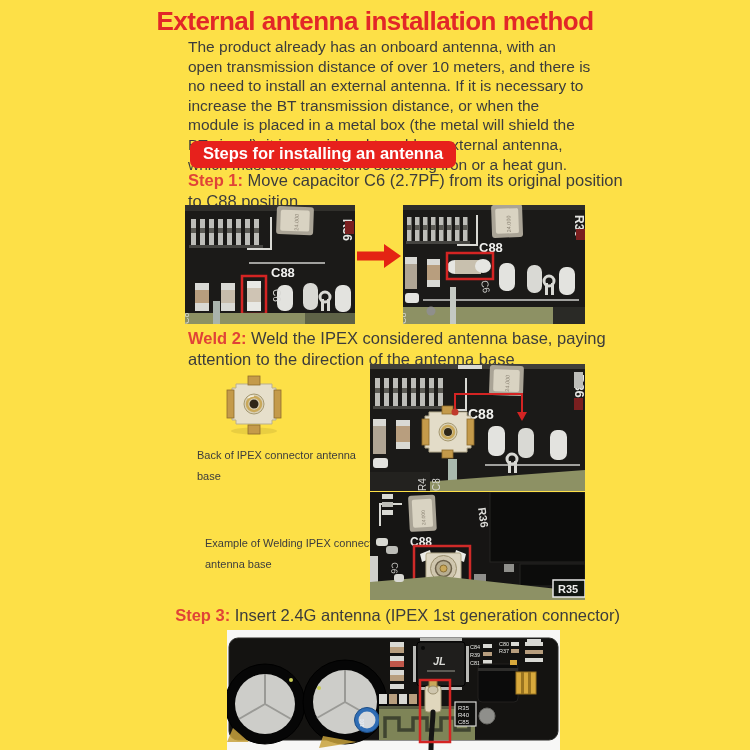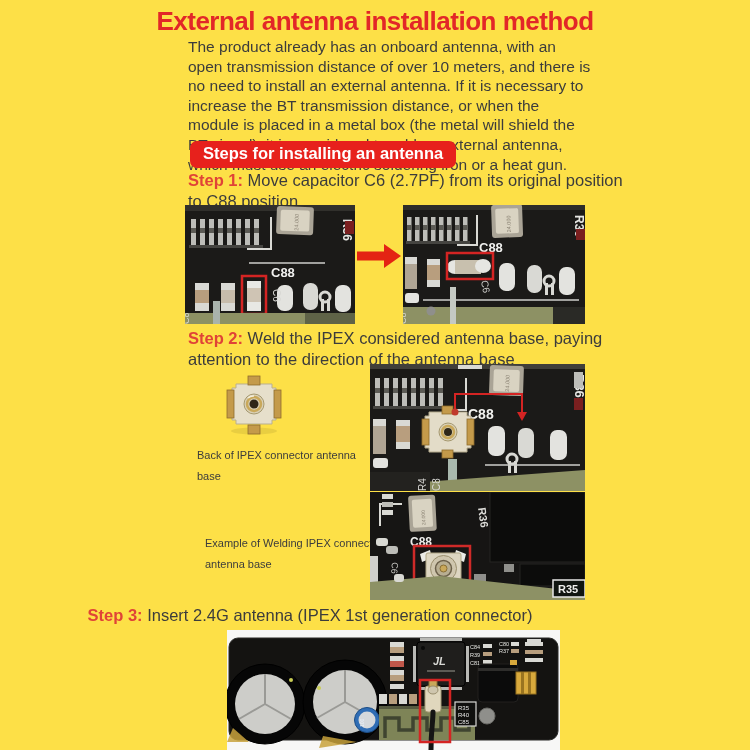--- a/index.html
+++ b/index.html
@@ -9,21 +9,21 @@
   .title{top:6px;left:0;width:750px;text-align:center;font-size:26px;font-weight:bold;
          letter-spacing:-0.5px;color:#e22728;}
   .intro{left:188px;top:37px;width:403px;font-size:15.5px;line-height:19.6px;color:#3c3c3c;
          font-weight:500;}
   .banner{left:190px;top:141px;background:#e7211c;color:#ffffff;font-weight:bold;
           font-size:16.5px;padding:3px 13px 5px;border-radius:7px;display:inline-block;}
   .step{font-size:16.5px;line-height:20.5px;color:#3c3c3c;font-weight:500;}
   .step .lbl{color:#e04337;font-weight:bold;margin-top:27px;}
   .step1{left:188px;top:170px;width:452px;}
   .step2{left:188px;top:328px;width:430px;}
-  .step3{left:0;top:605px;width:620px;text-align:center;}
+  .step3{left:0;top:605px;width:620px;text-align:right;}
   .caption{font-size:11px;line-height:20.5px;color:#3c3c3c;font-weight:500;}
   .cap1{left:197px;top:445px;width:185px;}
   .cap2{left:205px;top:533px;width:195px;}
   svg{display:block;}
   svg text{font-family:"Liberation Sans", sans-serif;}
 </style>
 </head>
 <body>
 
 <div id="page">
@@ -159,21 +159,21 @@
     </g>
     <g>
       <rect x="0" y="102" width="182" height="17" fill="#8d9164"></rect>
       <rect x="150" y="102" width="32" height="17" fill="#2a2a26"></rect>
       <rect x="47" y="82" width="6" height="37" fill="#c4c9c3"></rect>
       <circle cx="28" cy="106" r="4.5" fill="#8f8f8b"></circle>
     </g>
     <text transform="translate(3,119) rotate(-90)" font-size="9" fill="#d8d8d4">C8</text>
   </svg>
 
-  <div class="abs step step2"><span class="lbl">Step 2:</span> <span>Weld the IPEX considered antenna base, paying attention to the direction of the antenna base</span></div>
+  <div class="abs step step2"><span class="lbl">Weld 2:</span> <span>Weld the IPEX considered antenna base, paying attention to the direction of the antenna base</span></div>
 
   <svg class="abs" style="left:222px;top:374px" width="64" height="62" viewBox="0 0 64 62">
     <ellipse cx="32" cy="57" rx="23" ry="3.5" fill="#000000" opacity="0.08"></ellipse>
     <g>
       <polygon points="14,10 50,10 50,14 54,14 54,46 50,46 50,50 14,50 14,46 10,46 10,14 14,14" fill="#e6dfcb" stroke="#b9af90" stroke-width="1"></polygon>
       <rect x="5" y="16" width="7" height="28" fill="#c49a4a" stroke="#8f6d2c" stroke-width="0.8"></rect>
       <rect x="52" y="16" width="7" height="28" fill="#c49a4a" stroke="#8f6d2c" stroke-width="0.8"></rect>
       <rect x="26" y="2" width="12" height="9" fill="#c49a4a" stroke="#8f6d2c" stroke-width="0.8"></rect>
       <rect x="26" y="51" width="12" height="9" fill="#c49a4a" stroke="#8f6d2c" stroke-width="0.8"></rect>
       <circle cx="32" cy="30" r="10" fill="#d9d0b6" stroke="#a5986f" stroke-width="1"></circle>

